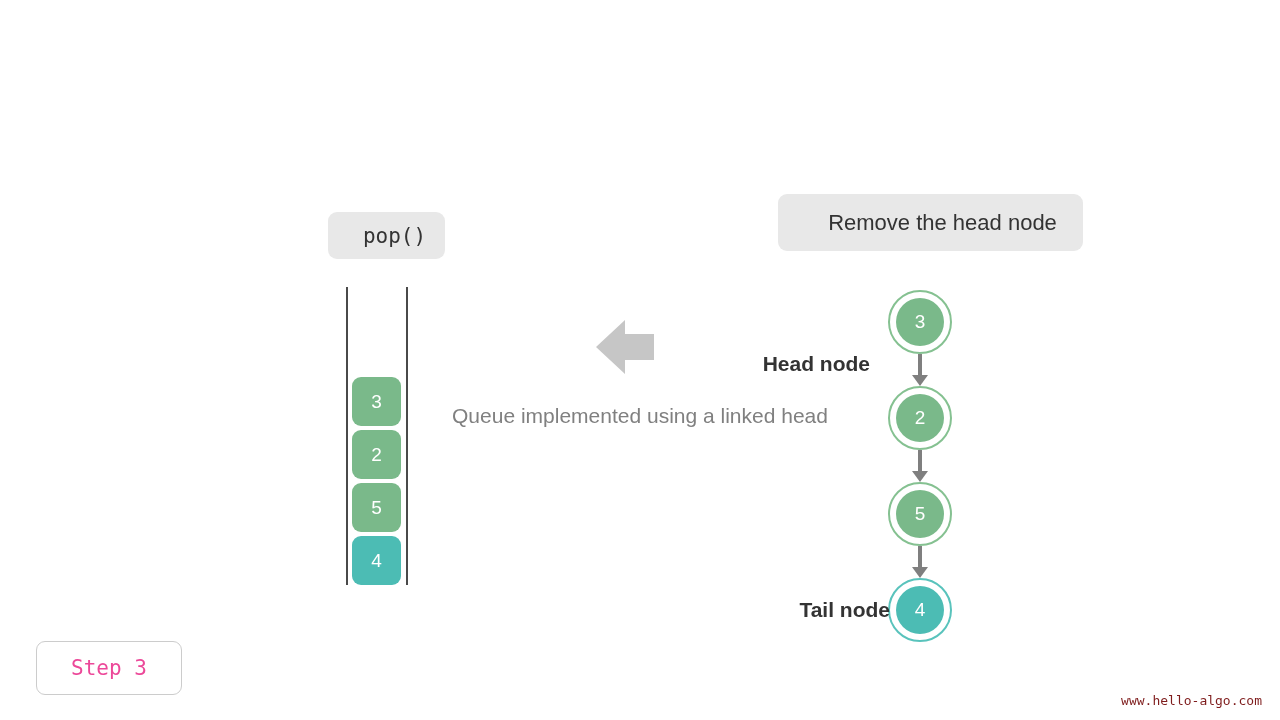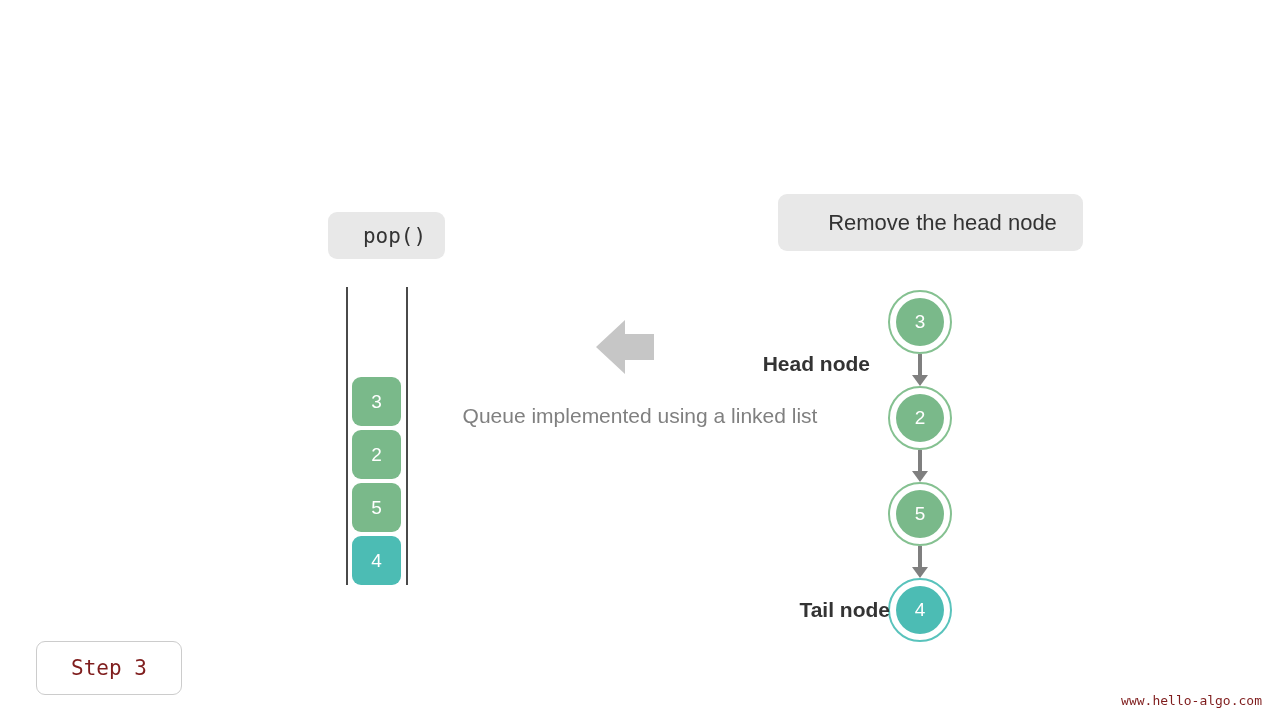--- a/index.html
+++ b/index.html
@@ -176,21 +176,21 @@
     top: 641px;
     width: 144px;
     height: 52px;
     border: 1px solid #cccccc;
     border-radius: 9px;
     display: flex;
     align-items: center;
     justify-content: center;
     font-family: "DejaVu Sans Mono", monospace;
     font-size: 21px;
-    color: #7f1d1d;
+    color: #ec4899;
     background: #ffffff;
     white-space: nowrap;
   }
 
   
   #watermark {
     position: absolute;
     right: 18px;
     bottom: 12px;
     font-family: "DejaVu Sans Mono", monospace;
@@ -224,21 +224,21 @@
       </div>
     </div>
 </div>
 
 <div id="transform-arrow">
   <svg width="58" height="54" viewBox="0 0 58 54" aria-hidden="true">
     <polygon points="0,27 29,0 29,14 58,14 58,40 29,40 29,54" fill="#c6c6c6"></polygon>
   </svg>
 </div>
 
-<div id="structure-caption">Queue implemented using a linked list</div>
+<div id="structure-caption">Queue implemented using a linked head</div>
 
 <div id="linked-list">
     <div class="ll-node" style="top: 0px;">
       <div class="node-ring" style="border-color: rgb(133, 193, 145);"></div>
       <div class="node-core" style="background: rgb(122, 185, 138);">3</div>
     </div>
     <div class="ll-link" style="top: 64px; height: 23px;"></div>
     <div class="ll-arrowhead" style="top: 85px;"></div>
     <div class="ll-node" style="top: 96px;">
       <div class="node-ring" style="border-color: rgb(133, 193, 145);"></div>

